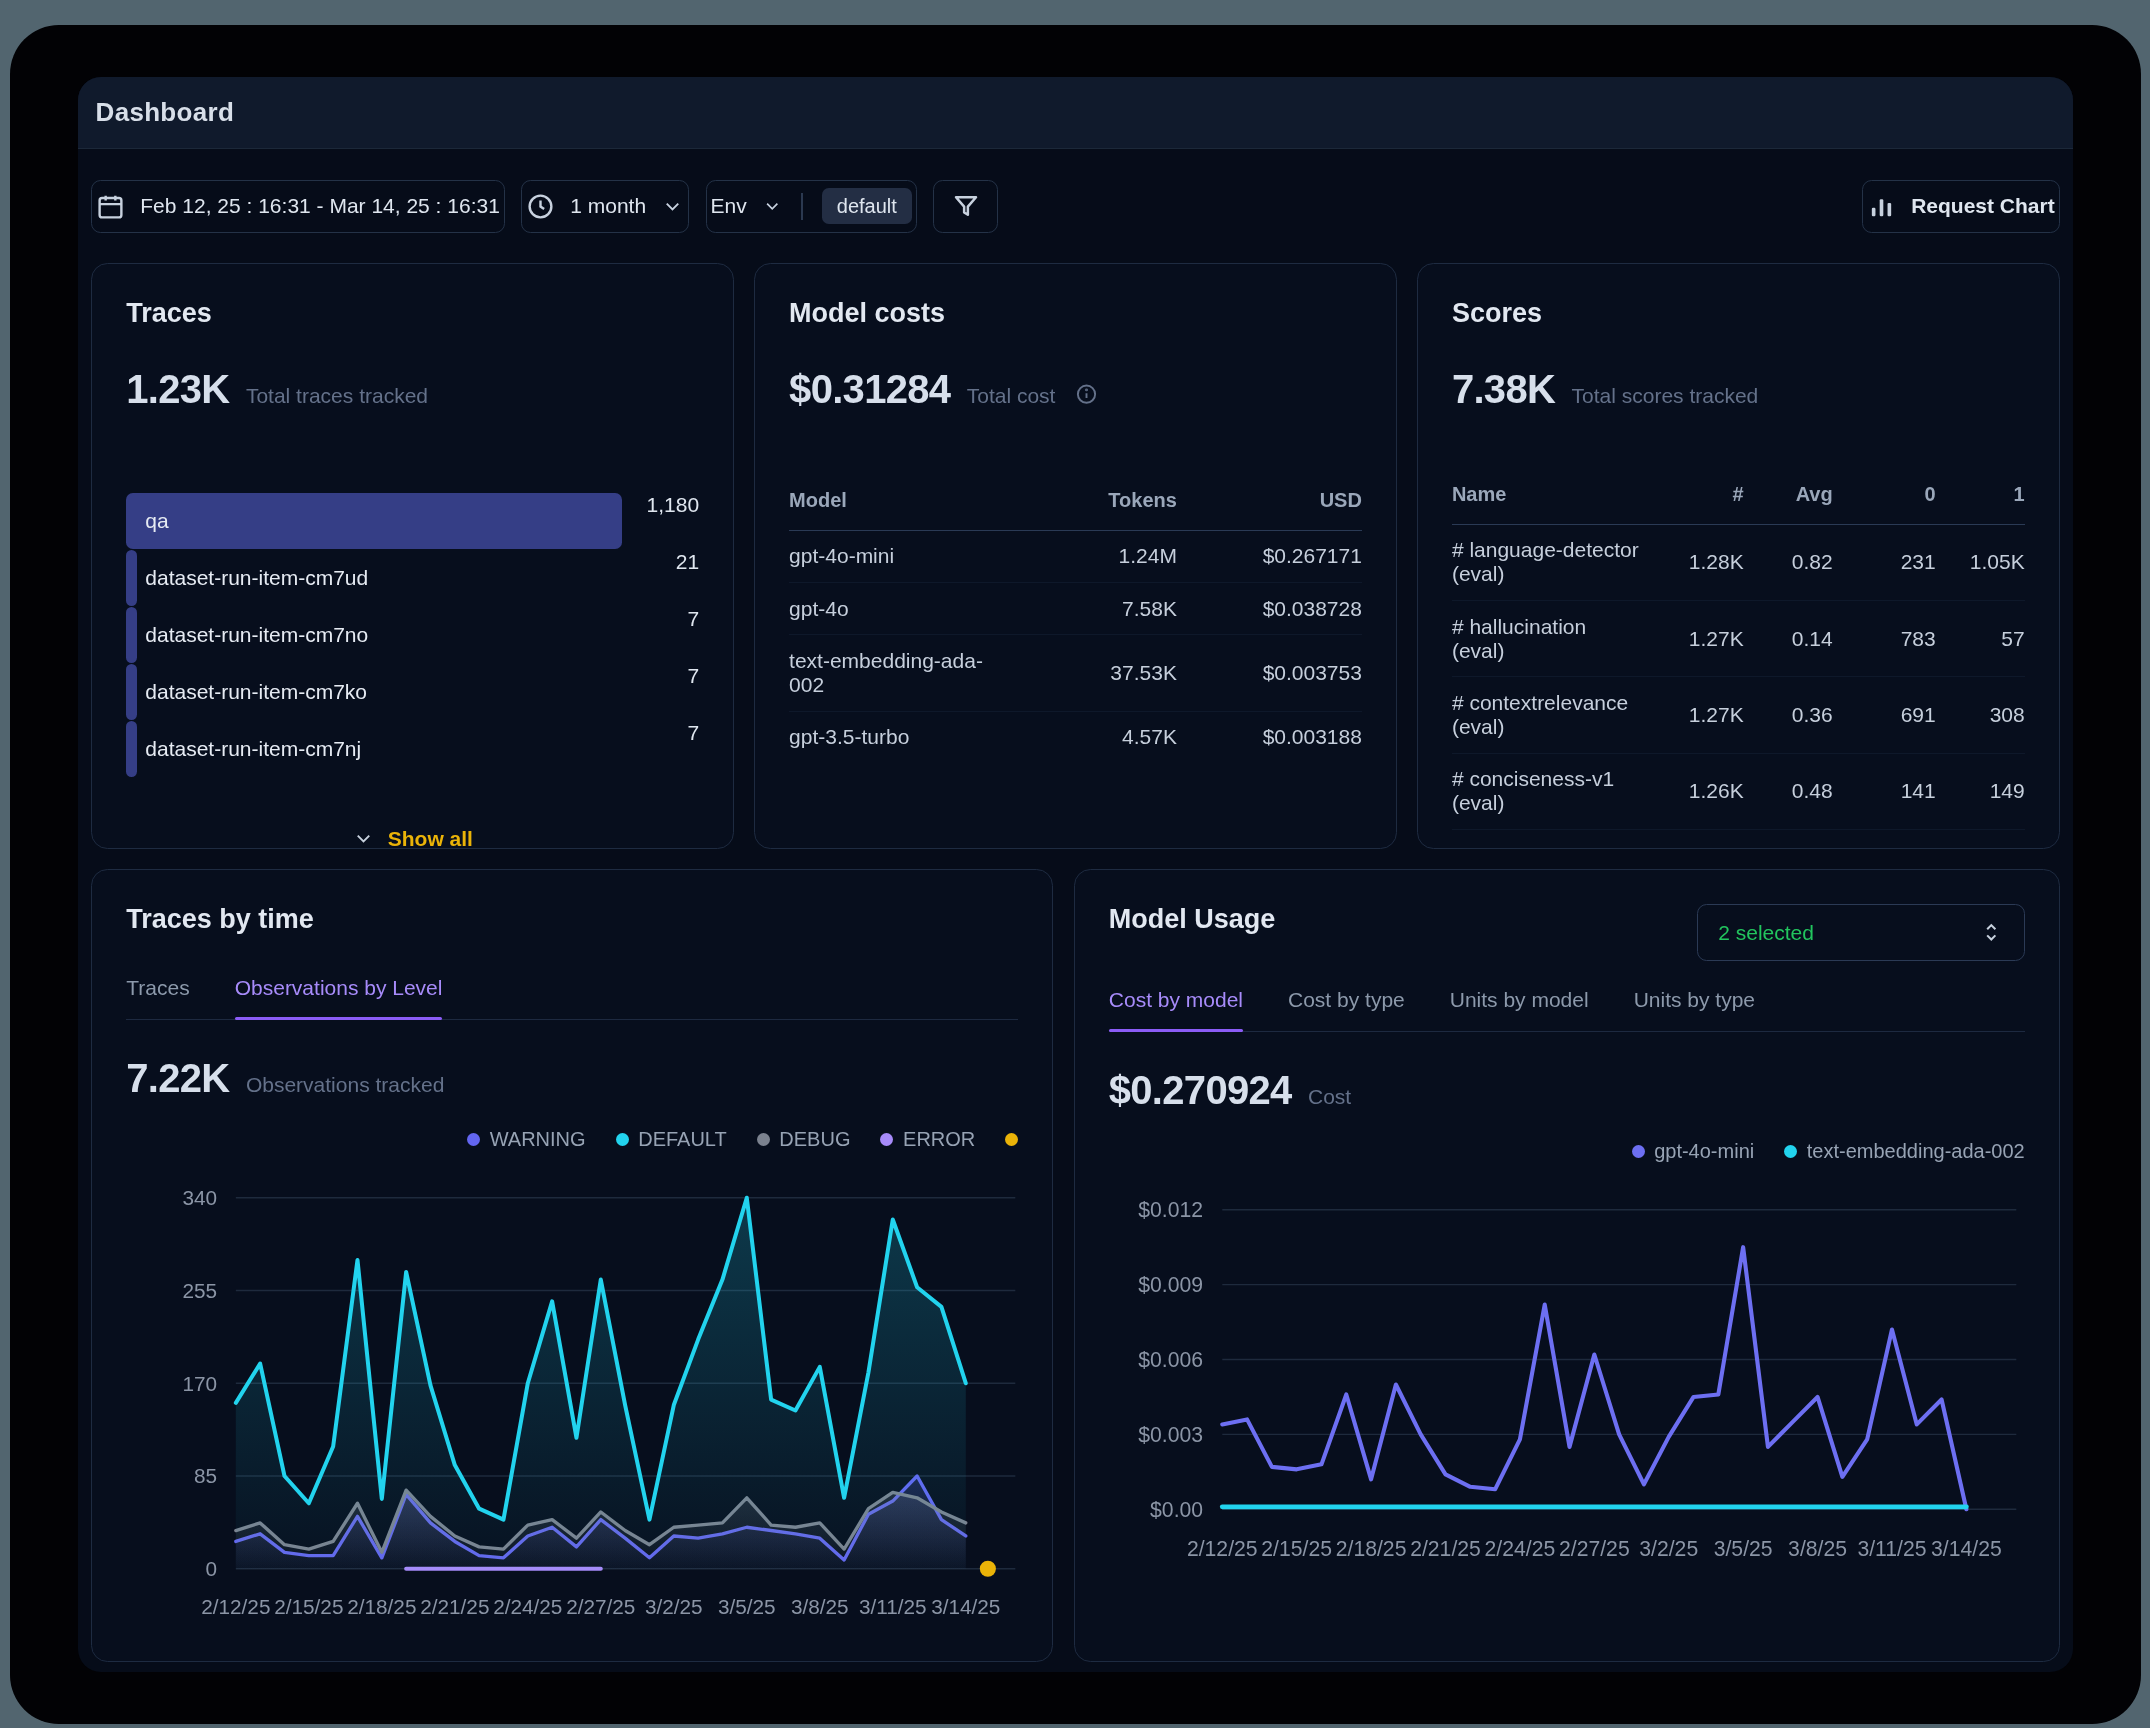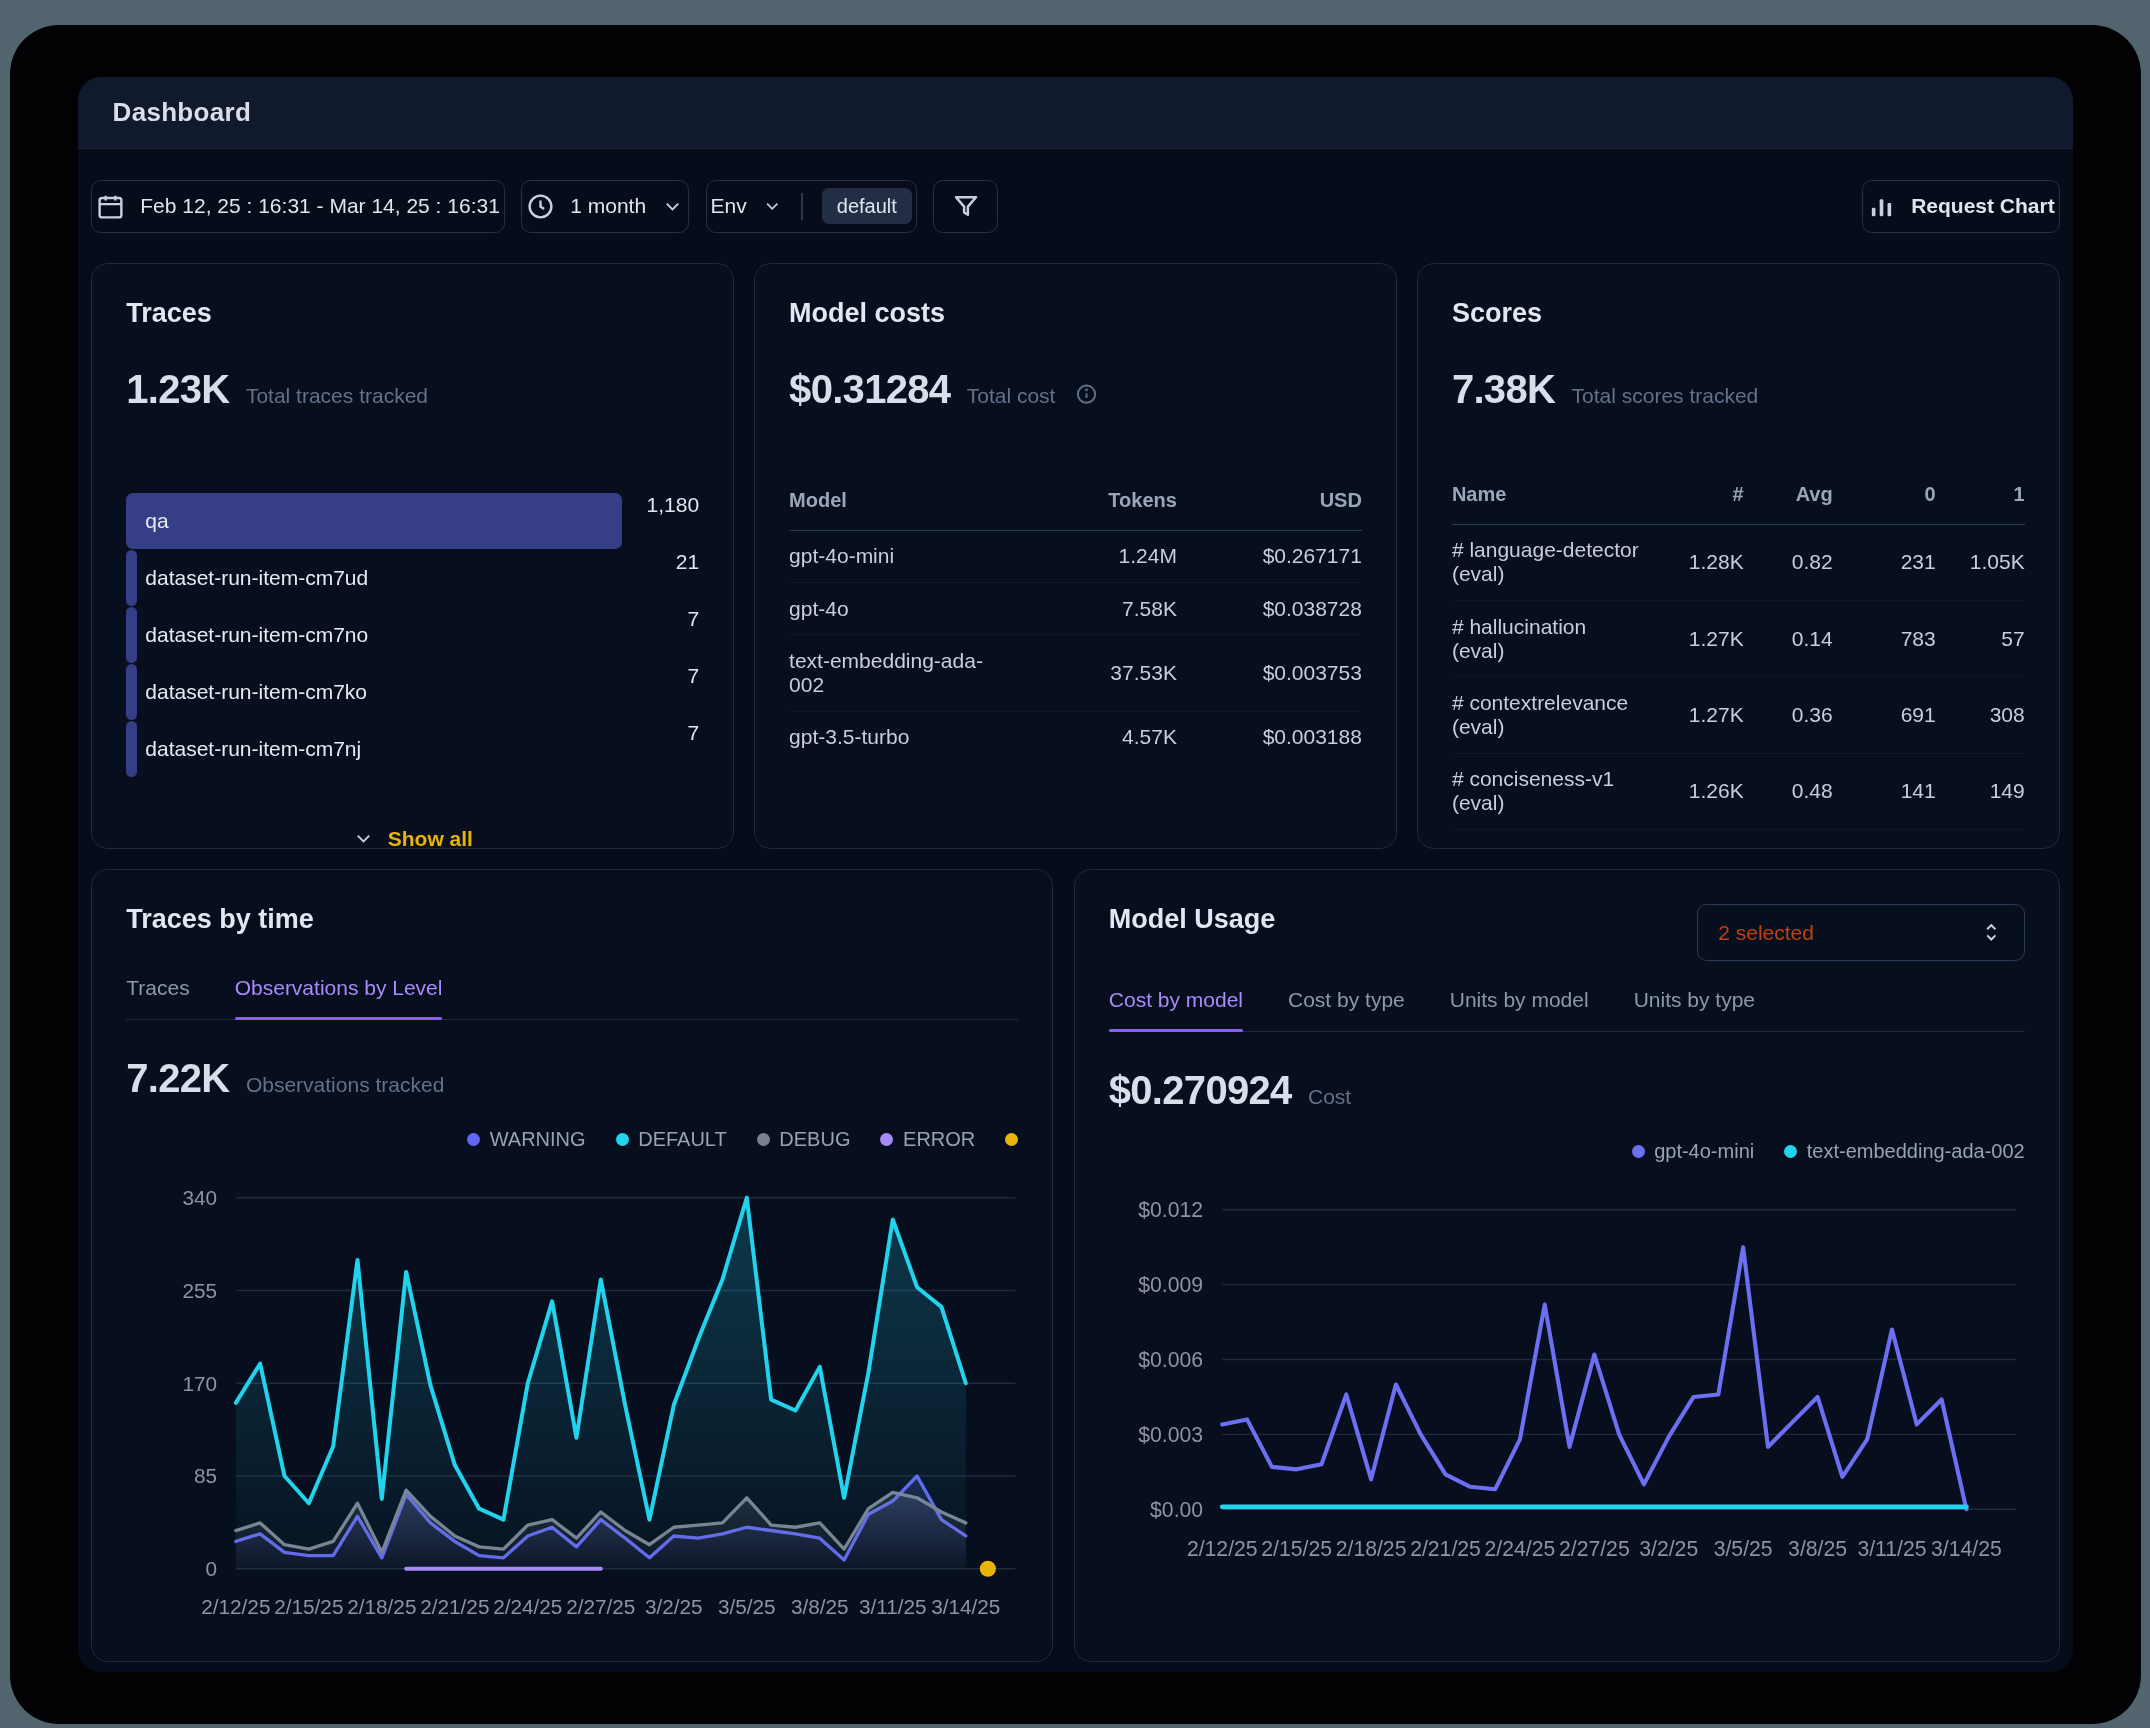--- a/index.html
+++ b/index.html
@@ -1,21 +1,21 @@
 <!DOCTYPE html>
 <html style="font-size:11px"><head>
 <meta charset="utf-8">
 <style>
   * { margin:0; padding:0; box-sizing:border-box; }
   html,body { width:2151px; height:1728px; }
   body { background:#52656f; font-family:"Liberation Sans", sans-serif; position:relative; overflow:hidden; }
   .frame { position:absolute; left:9.6px; top:24.6px; right:9.6px; bottom:4.1px; background:#020205; border-radius:49px; }
   .app { position:absolute; left:68px; top:52px; right:68px; bottom:52px; background:#060c19; border-radius:23px; overflow:hidden; }
 
-  .topbar { height:72px; background:#101a2c; border-bottom:1.4px solid #1c2839; display:flex; align-items:center; padding:0 35px; }
+  .topbar { height:72px; background:#101a2c; border-bottom:1.4px solid #1c2839; display:flex; align-items:center; padding:0 18px; }
   .topbar h1 { font-size:26px; font-weight:700; color:#d8dfe9; letter-spacing:0.3px; }
 
   .main { padding:0 13.7px; }
   .toolbar { margin-top:31px; display:flex; align-items:center; gap:16.4px; }
   .tbtn { height:53px; border:1.4px solid #243247; border-radius:9.6px; display:flex; align-items:center; gap:15px; padding:0 4px; color:#dfe6ef; font-size:21px; background:transparent; cursor:pointer; }
   .tbtn svg { flex:none; }
   .env-sep { width:1.4px; height:27px; background:#2b3950; margin:0 4.1px; }
   .badge { background:#232e44; border-radius:6.8px; padding:6.8px 15px; font-size:20px; color:#dfe6ef; }
   .spacer { flex:1; }
   .request { font-weight:700; }
@@ -56,21 +56,21 @@
   .tabs { display:flex; gap:45px; margin-top:41px; border-bottom:1.4px solid #1d2940; }
   .tab { font-size:21px; color:#8c99ab; padding-bottom:19px; position:relative; cursor:pointer; }
   .tab.active { color:#a78bfa; }
   .tab.active::after { content:""; position:absolute; left:0; right:0; bottom:-1.4px; height:3.4px; background:#8b5cf6; border-radius:2.1px; }
 
   .legend { display:flex; justify-content:flex-end; align-items:center; gap:30px; margin-top:27px; }
   .lgd-item { display:flex; align-items:center; gap:9.6px; font-size:20px; color:#97a3b4; }
   .dot { width:13px; height:13px; border-radius:50%; flex:none; }
 
   .card-head { display:flex; justify-content:space-between; align-items:flex-start; }
-  .select { height:57px; min-width:328px; border:1.4px solid #2b3a55; border-radius:9.6px; display:flex; align-items:center; justify-content:space-between; padding:0 20.5px; font-size:21px; color:#c2410c; cursor:pointer; }
+  .select { height:57px; min-width:328px; border:1.4px solid #2b3a55; border-radius:9.6px; display:flex; align-items:center; justify-content:space-between; padding:0 20.5px; font-size:21px; color:#22c55e; cursor:pointer; }
 
   svg.chart { display:block; width:100%; margin-top:18px; }
   svg text { font-family:"Liberation Sans", sans-serif; }
   .icon { color:#c7d1de; display:inline-flex; }
 </style>
 </head>
 <body>
 
 <div class="frame">
 <div class="app">

